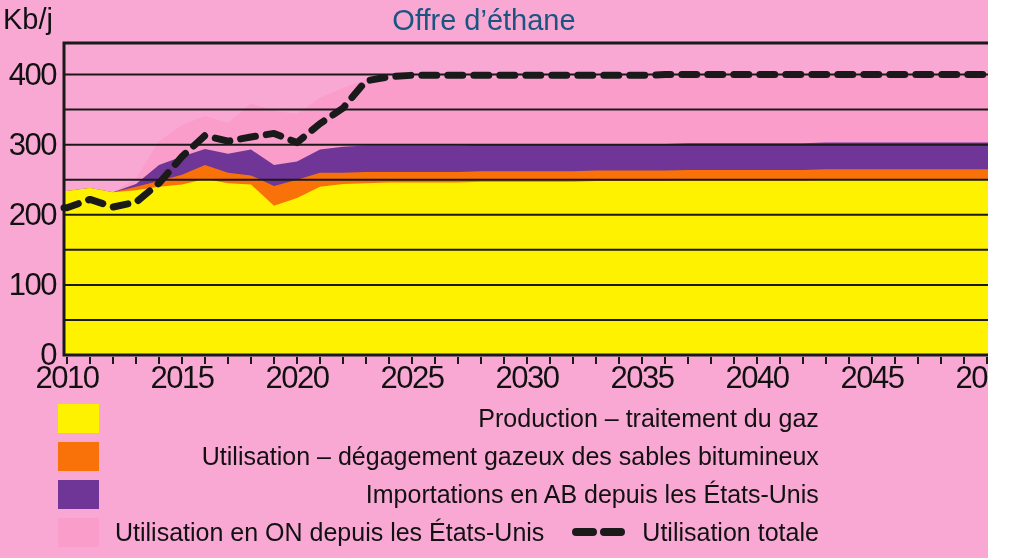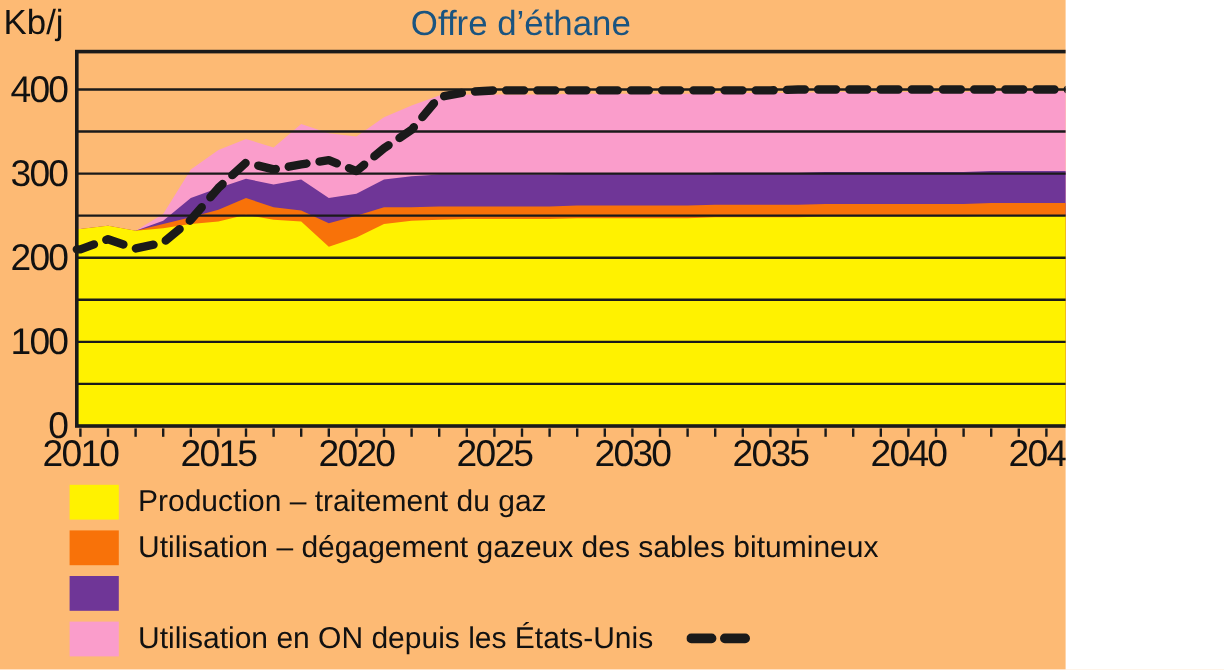--- a/index.html
+++ b/index.html
@@ -1,23 +1,23 @@
 <!DOCTYPE html>
 <html><head>
 <meta charset="utf-8">
 <style>
   html,body{margin:0;padding:0;background:#fff;}
-  .stage{position:relative;width:888px;height:558px;background:#fdba74;overflow:hidden;
+  .stage{position:relative;width:988px;height:558px;background:#f9a8d4;overflow:hidden;
          font-family:"Liberation Sans","DejaVu Sans",sans-serif;color:#111;}
   .chart-title{position:absolute;top:4px;left:0;right:30px;text-align:center;
                font-size:29px;font-weight:500;color:#1A5480;padding-left:10px;}
   .y-unit{position:absolute;top:3px;left:3px;font-size:29px;color:#111;}
   svg{position:absolute;top:0;left:0;}
   .legend{position:absolute;left:58px;top:403px;display:flex;flex-direction:column;gap:8px;}
-  .legend-row{display:flex;align-items:center;height:30px;}
+  .legend-row{display:flex;align-items:center;height:30px;justify-content:space-between;}
   .swatch{width:41px;height:29px;flex:0 0 41px;margin-right:16px;}
   .legend-label{font-size:25px;color:#111;white-space:nowrap;}
   .line-key{display:flex;align-items:center;margin-left:28px;}
   .line-key svg{position:static;margin-right:12px;}
 </style>
 </head>
 <body>
 
 <div class="stage">
 
@@ -100,25 +100,27 @@
     <div class="legend-row">
       <span class="swatch" style="background: rgb(255, 242, 0);"></span>
       <span class="legend-label">Production – traitement du gaz</span>
     </div>
     <div class="legend-row">
       <span class="swatch" style="background: rgb(248, 114, 9);"></span>
       <span class="legend-label">Utilisation – dégagement gazeux des sables bitumineux</span>
     </div>
     <div class="legend-row">
       <span class="swatch" style="background: rgb(111, 54, 151);"></span>
+      <span class="legend-label">Importations en AB depuis les États-Unis</span>
     </div>
     <div class="legend-row">
       <span class="swatch" style="background: rgb(250, 157, 203);"></span>
       <span class="legend-label">Utilisation en ON depuis les États-Unis</span>
       <span class="line-key">
         <svg width="58" height="12" viewBox="0 0 58 12">
           <line x1="4" y1="6" x2="58" y2="6" stroke="#1A1A1A" stroke-width="8" stroke-dasharray="17 11" stroke-linecap="round"></line>
         </svg>
+        <span class="legend-label">Utilisation totale</span>
       </span>
     </div>
   </div>
 
 </div>
 
 </body></html>

